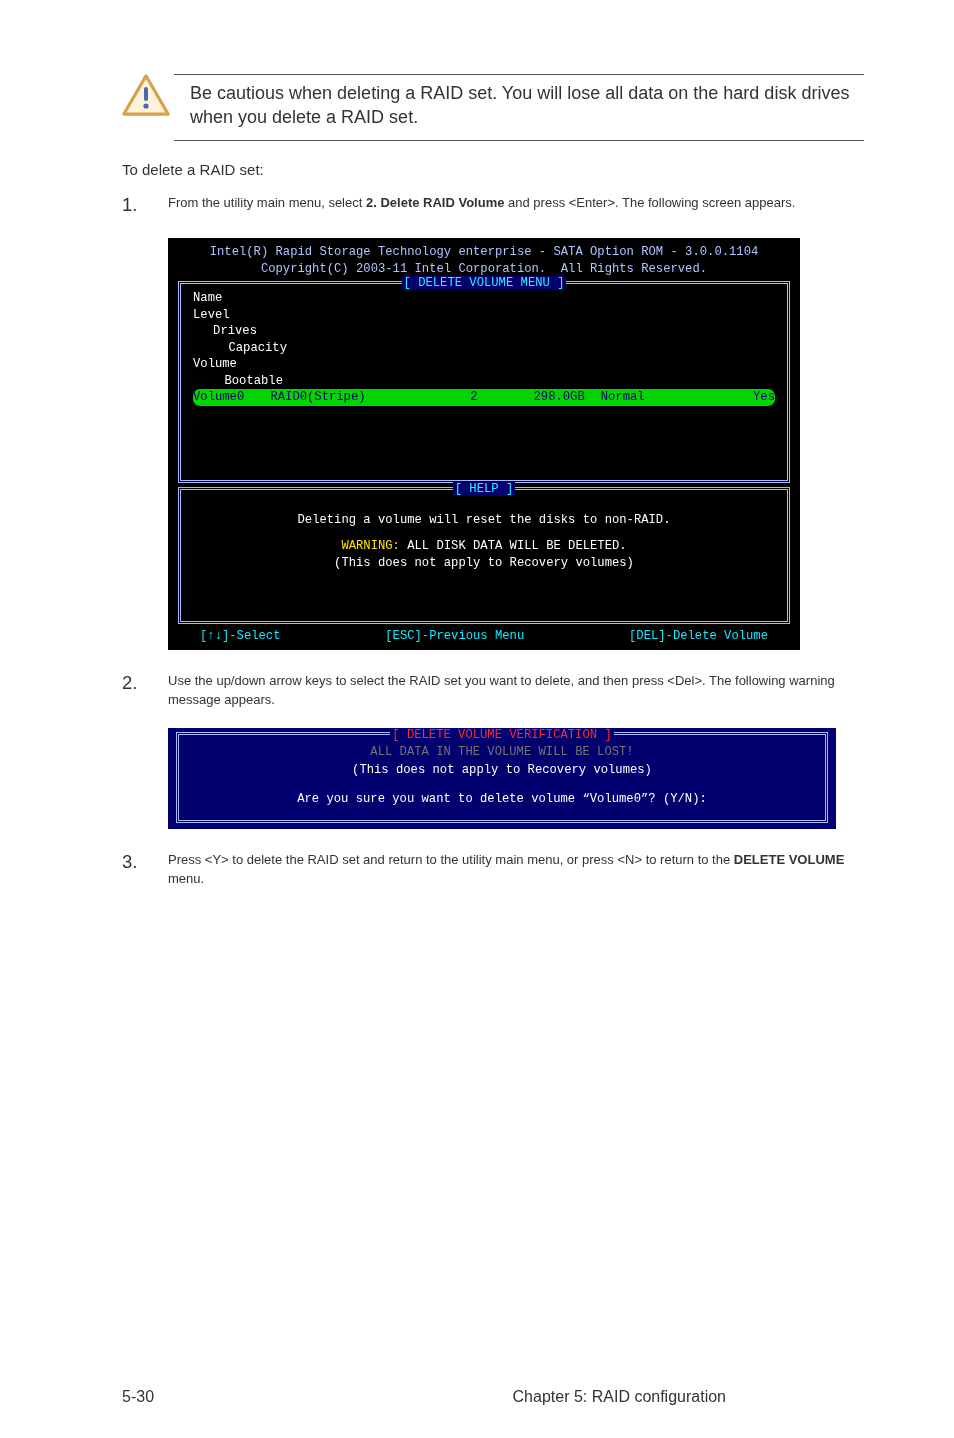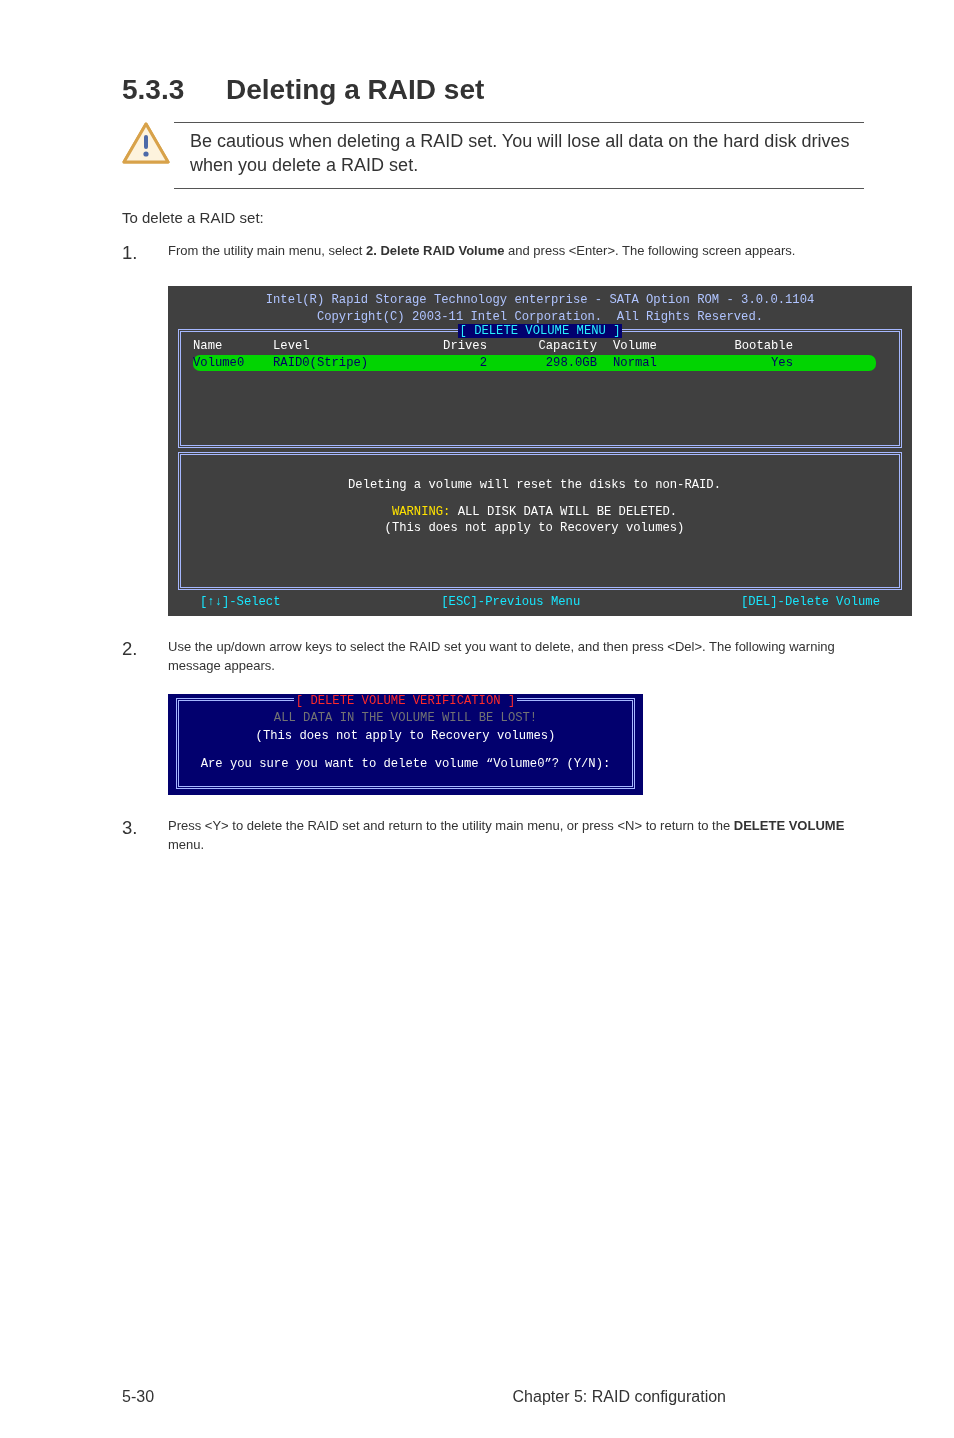--- a/index.html
+++ b/index.html
@@ -10,55 +10,52 @@
   .note-row { display: flex; align-items: flex-start; }
   .note-icon { width: 52px; flex: 0 0 52px; }
   .note-icon svg { width: 48px; height: 44px; }
   .note-text { flex: 1; font-size: 18px; line-height: 1.35; color: #333; padding-left: 16px; border-top: 1px solid #555; border-bottom: 1px solid #555; padding-top: 6px; padding-bottom: 10px; }
   .body-p { font-size: 15px; line-height: 1.45; color: #333; margin-top: 18px; }
   .ol-row { display: flex; margin-top: 14px; }
   .ol-num { width: 46px; flex: 0 0 46px; font-size: 18.5px; }
   .ol-txt { flex: 1; font-size: 13px; line-height: 1.45; }
   .bold { font-weight: bold; }
 
-  .bios { margin: 22px 0 0 46px; width: 744px; background: #404040; color: #fff; font-family: "Courier New", monospace; font-size: 12.2px; line-height: 1.35; padding: 6px 10px 6px 10px; }
+  .bios { margin: 22px 0 0 46px; width: 632px; background: #000000; color: #fff; font-family: "Courier New", monospace; font-size: 12.2px; line-height: 1.35; padding: 6px 10px 6px 10px; }
   .bios .hdr { color: #b0c4ff; text-align: center; white-space: pre; }
-  .box { border: 3px double #a6b8ff; margin-top: 4px; position: relative; padding: 6px 23px 10px 12px; }
+  .box { border: 3px double #a6b8ff; margin-top: 4px; position: relative; padding: 6px 12px 10px 12px; }
   .box-title { position: absolute; top: -9px; left: 0; right: 0; text-align: center; }
   .box-title span { background: #02006e; padding: 0 2px; color: #29f0ff; }
   .cols { display: flex; }
   .cols > div { white-space: pre; }
   .c-name { width: 80px; }
   .c-level { width: 150px; }
   .c-drives { width: 80px; text-align: right; padding-right: 16px; }
   .c-cap { width: 110px; text-align: right; padding-right: 16px; }
   .c-status { width: 90px; }
   .c-boot { width: 90px; text-align: right; }
   .sel-row { background: #02d402; color: #020064; display: flex; border-radius: 7px; }
-  .norm-row { color: #9ab0ff; display: flex; }
+  .norm-row { color: #9ab0ff; display: flex; flex-direction: column; }
   .help-box { min-height: 120px; text-align: center; padding-top: 22px; }
   .help-box .warn { color: #ffe200; }
   .footer-row { display: flex; justify-content: space-between; color: #17e7ff; padding: 4px 22px 0 22px; }
 
-  .bios2 { margin: 18px 0 0 46px; width: 475px; background: #02006e; color: #fff; font-family: "Courier New", monospace; font-size: 12.2px; line-height: 1.5; padding: 4px 8px 6px 8px; }
+  .bios2 { margin: 18px 0 0 46px; width: 668px; background: #02006e; color: #fff; font-family: "Courier New", monospace; font-size: 12.2px; line-height: 1.5; padding: 4px 8px 6px 8px; }
   .bios2 .box2 { border: 3px double #a6b8ff; position: relative; padding: 8px 12px 12px 12px; text-align: center; }
   .bios2 .box2-title { position: absolute; top: -9px; left: 0; right: 0; text-align: center; }
   .bios2 .box2-title span { background: #02006e; padding: 0 2px; color: #ff2a2a; }
   .bios2 .red { color: #737373; }
 
   .page-footer { position: absolute; top: 1388px; left: 0; width: 770px; display: flex; justify-content: space-between; padding: 0 44px 0 122px; font-size: 16px; color: #333; }
 </style>
 </head>
 <body>
 
 <div class="page">
 
-  <div class="h1">
-    <span class="num">5.3.3</span><span>Deleting a RAID set</span>
-  </div>
 
   <div class="note-row">
     <div class="note-icon">
       <svg viewBox="0 0 48 44">
         <path d="M24 2 L46 40 L2 40 Z" fill="none" stroke="#d8a24a" stroke-width="3" stroke-linejoin="round"></path>
         <path d="M24 2 L46 40 L2 40 Z" fill="#fdf3dd"></path>
         <path d="M24 2 L46 40 L2 40 Z" fill="none" stroke="#d8a24a" stroke-width="3" stroke-linejoin="round"></path>
         <rect x="22" y="13" width="4" height="14" rx="2" fill="#4d6aa8"></rect>
         <circle cx="24" cy="32" r="2.6" fill="#4d6aa8"></circle>
       </svg>
@@ -94,20 +91,21 @@
         <div class="c-level">RAID0(Stripe)</div>
         <div class="c-drives">2</div>
         <div class="c-cap">298.0GB</div>
         <div class="c-status">Normal</div>
         <div class="c-boot">Yes</div>
       </div>
       <div style="height:64px;"></div>
     </div>
 
     <div class="box help-box">
+      <div class="box-title"><span>[ HELP ]</span></div>
       <div>Deleting a volume will reset the disks to non-RAID.</div>
       <div style="height:10px;"></div>
       <div><span class="warn">WARNING:</span><span> ALL DISK DATA WILL BE DELETED.</span></div>
       <div>(This does not apply to Recovery volumes)</div>
       <div style="height:40px;"></div>
     </div>
 
     <div class="footer-row">
       <span>[↑↓]-Select</span>
       <span>[ESC]-Previous Menu</span>

